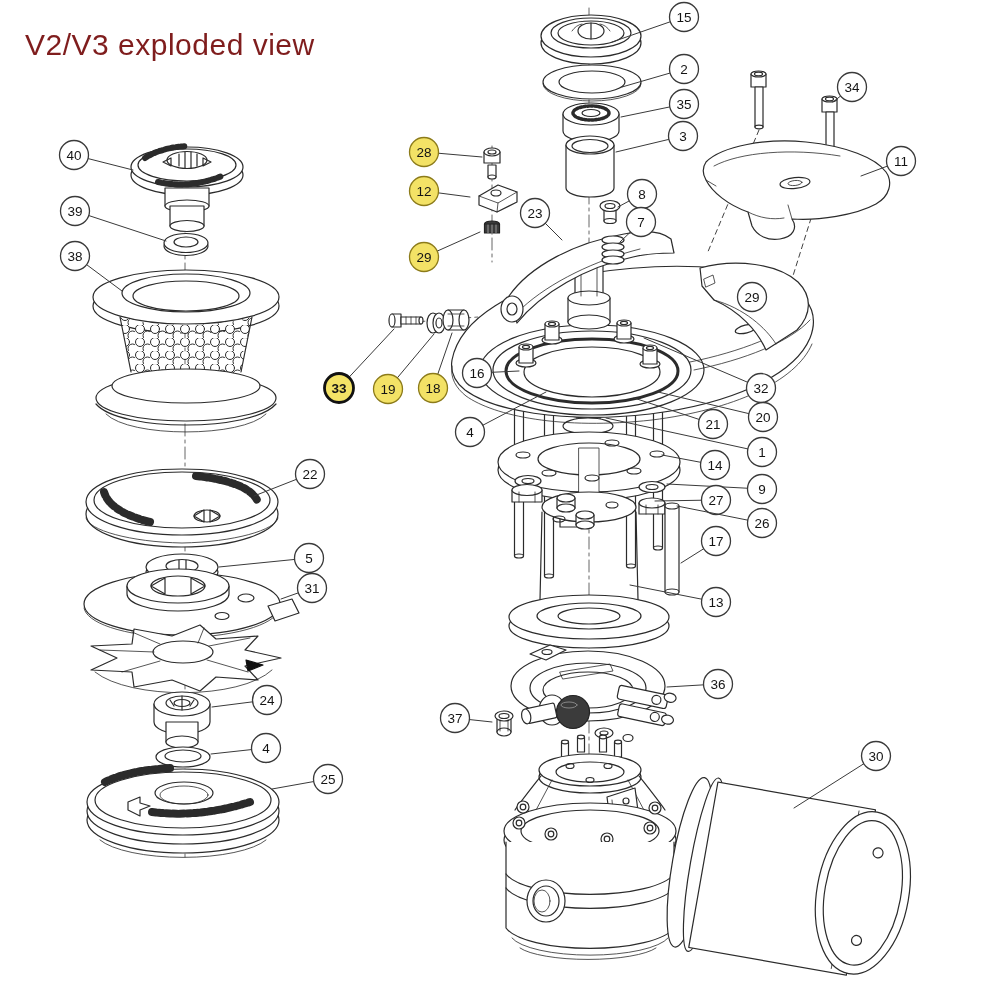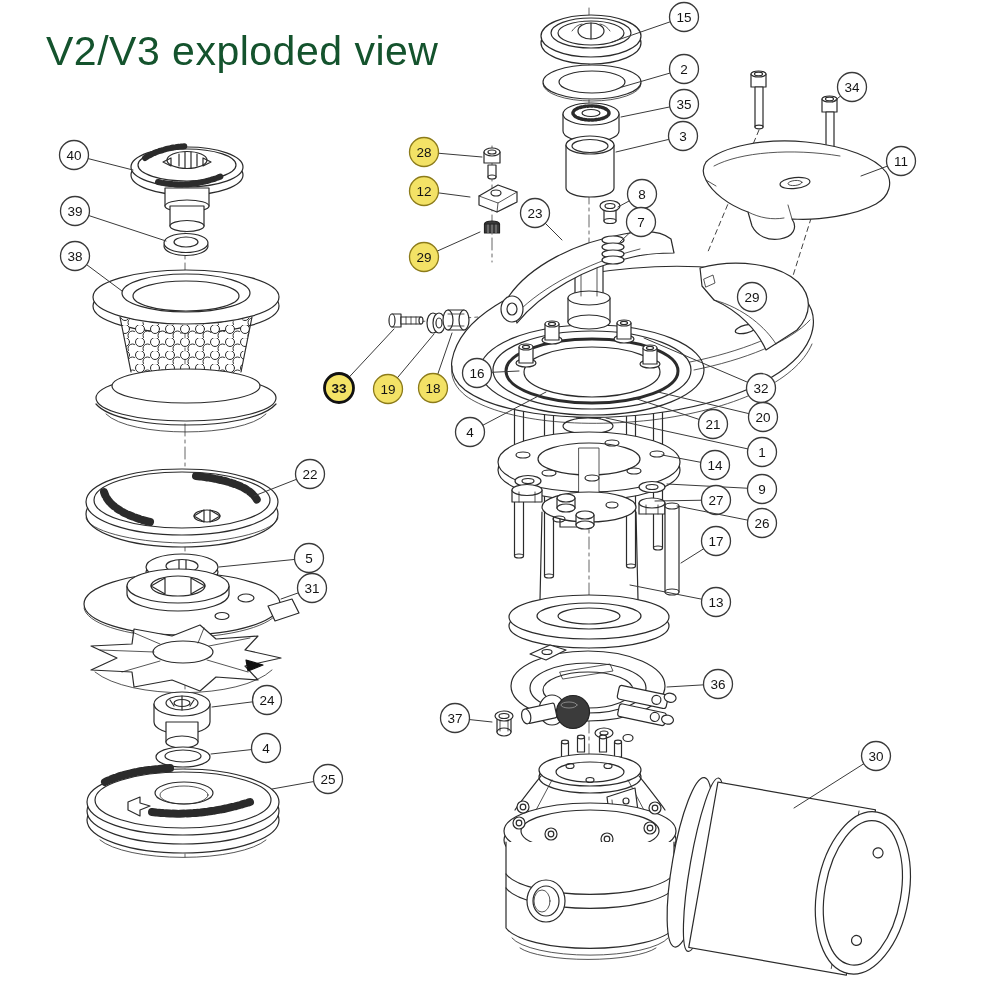--- a/index.html
+++ b/index.html
@@ -1,19 +1,19 @@
 <!DOCTYPE html>
 <html><head>
 <meta charset="utf-8">
 <style>
   html,body{margin:0;padding:0;background:#fff;}
   .canvas{position:relative;width:1000px;height:1000px;background:#fff;overflow:hidden;
           font-family:"Liberation Sans",sans-serif;}
-  .title{position:absolute;left:25px;top:28px;font-size:41px;color:#14532d;
-         letter-spacing:.5px;font-weight:400;margin-left:21px;}
+  .title{position:absolute;left:25px;top:28px;font-size:30px;color:#7f1d1d;
+         letter-spacing:.5px;font-weight:400;}
   #art{position:absolute;left:0;top:0;width:1000px;height:1000px;}
   #art path,#art ellipse,#art circle,#art rect,#art line,#art polyline,#art polygon{
       stroke:#2b2b2b;stroke-width:1.2;fill:none;stroke-linecap:round;stroke-linejoin:round;}
   #art .w{fill:#ffffff;}
   #art .dk{fill:#3b3b3b;}
   #art .cl{stroke:#555;stroke-width:.9;stroke-dasharray:12 4 3 4;}
   #art .band{stroke-width:8;stroke-dasharray:4 3;}
   #art .band2{stroke-width:6;stroke-dasharray:3 2.5;}
   #art .hatch{stroke-dasharray:2 1.6;stroke-width:3.5;}
   #art .dash{stroke-dasharray:5 4;stroke-width:.9;}

